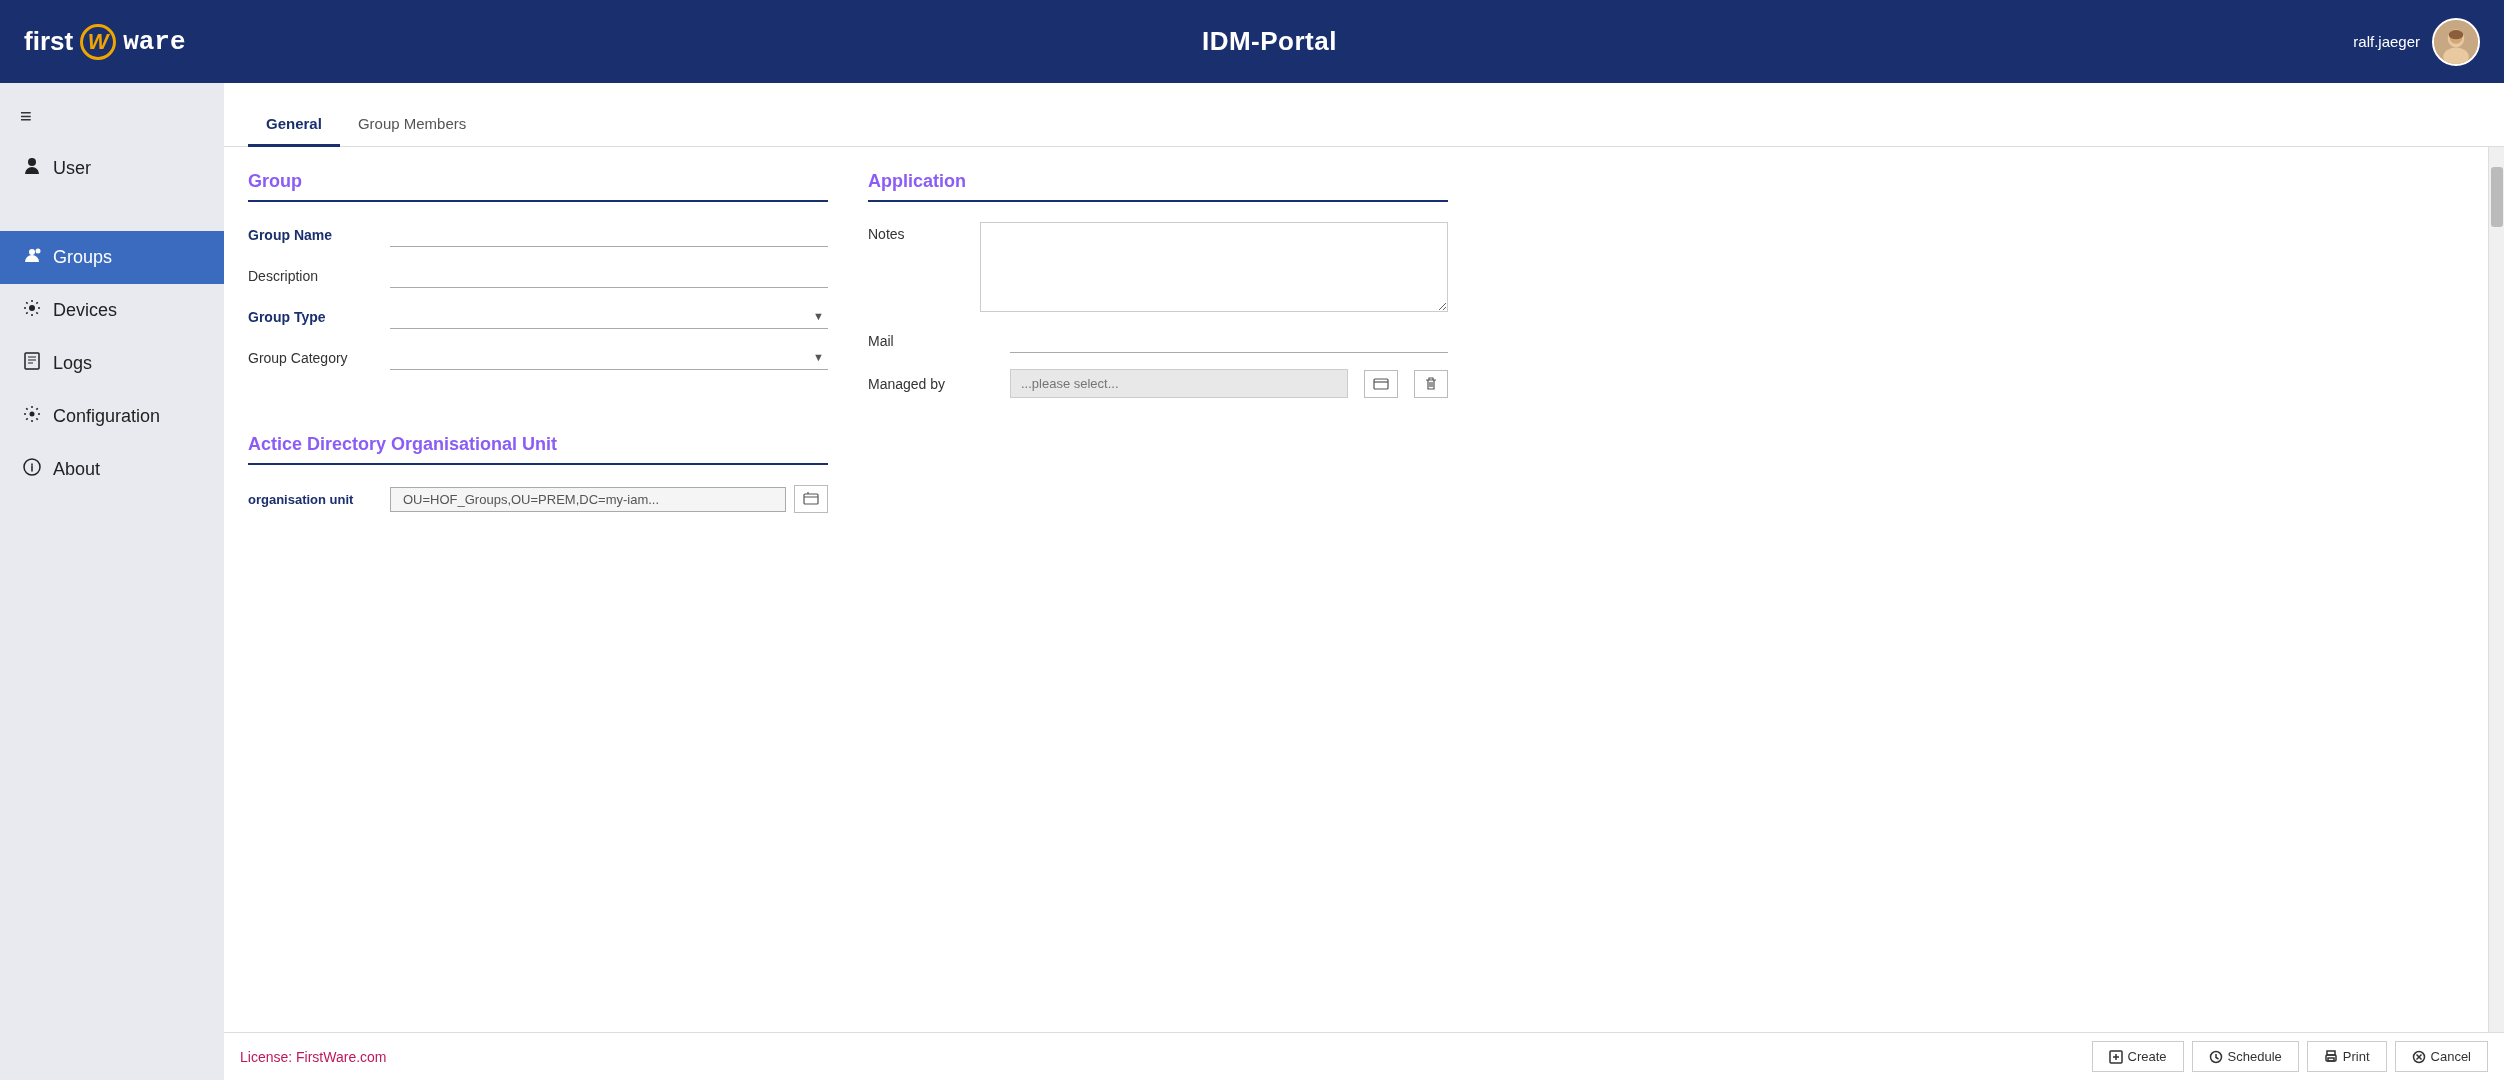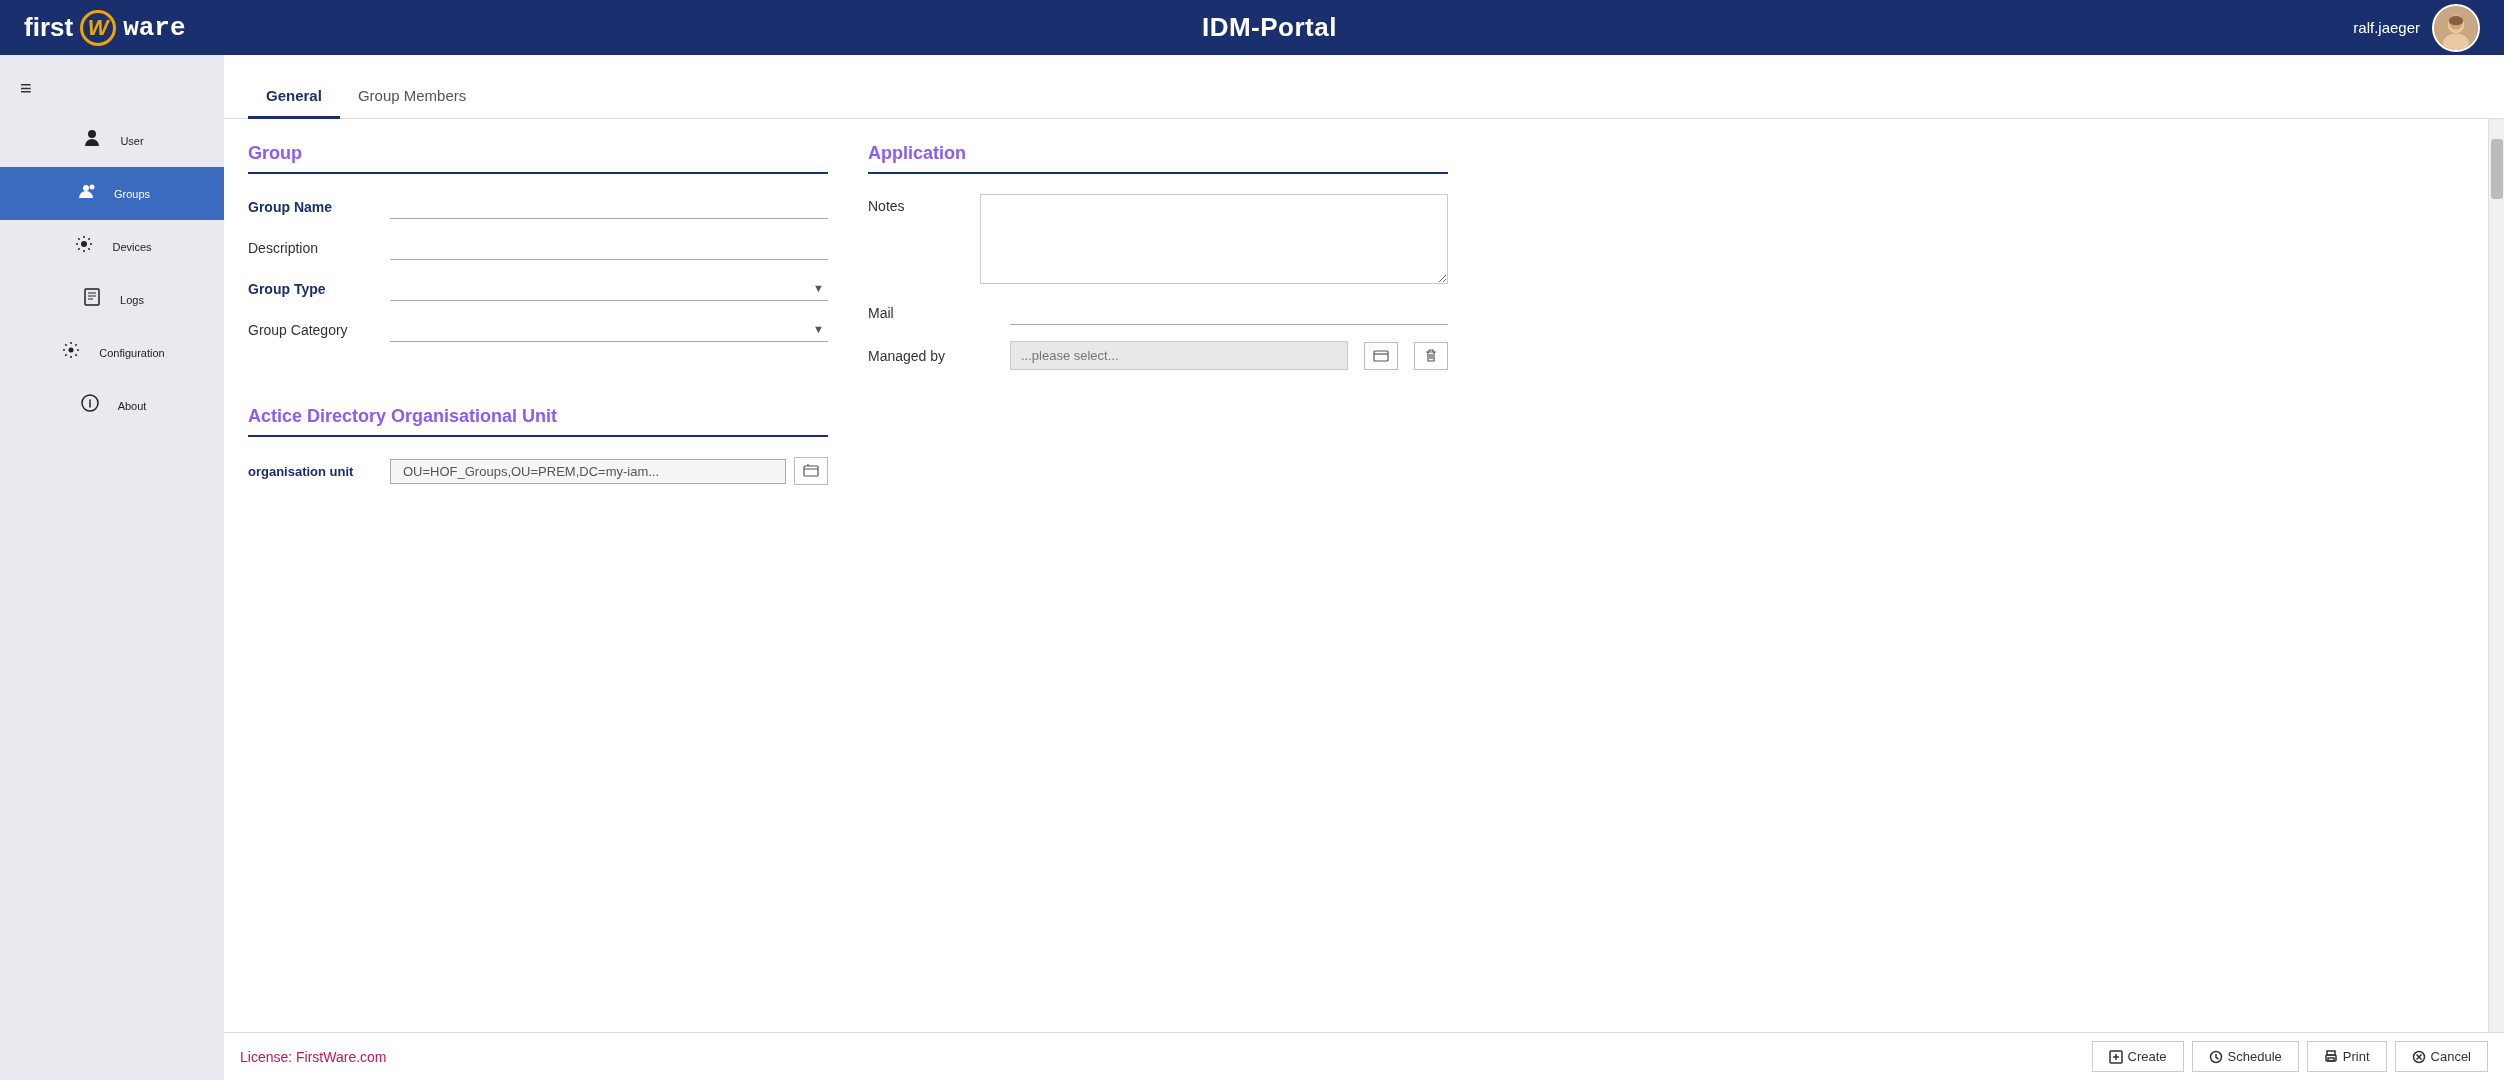--- a/index.html
+++ b/index.html
@@ -6,21 +6,21 @@
     body { font-family: 'Segoe UI', Arial, sans-serif; background: #f0f2f5; height: 100vh; display: flex; flex-direction: column; }
 
     
     .header {
       background: #1a2f6e;
       color: white;
       display: flex;
       align-items: center;
       justify-content: space-between;
       padding: 0 24px;
-      height: 55px;
+      height: 83px;
       flex-shrink: 0;
     }
     .header-logo {
       display: flex;
       align-items: center;
       gap: 6px;
     }
     .logo-circle {
       width: 36px;
       height: 36px;
@@ -80,32 +80,32 @@
     }
     .sidebar-menu-btn {
       padding: 14px 20px;
       cursor: pointer;
       font-size: 20px;
       color: #333;
     }
     .sidebar-item {
       display: flex;
       align-items: center;
-      gap: 16px;
+      gap: 9px;
       padding: 14px 20px;
       cursor: pointer;
-      font-size: 11px;
+      font-size: 18px;
       color: #222;
       font-weight: 500;
-      justify-content: center;
     }
     .sidebar-item.active {
       background: #3b6bbf;
       color: white;
       border-radius: 0;
+      margin-top: 36px;
     }
     .sidebar-icon {
       font-size: 20px;
       width: 24px;
       text-align: center;
     }
 
     
     .content {
       flex: 1;

